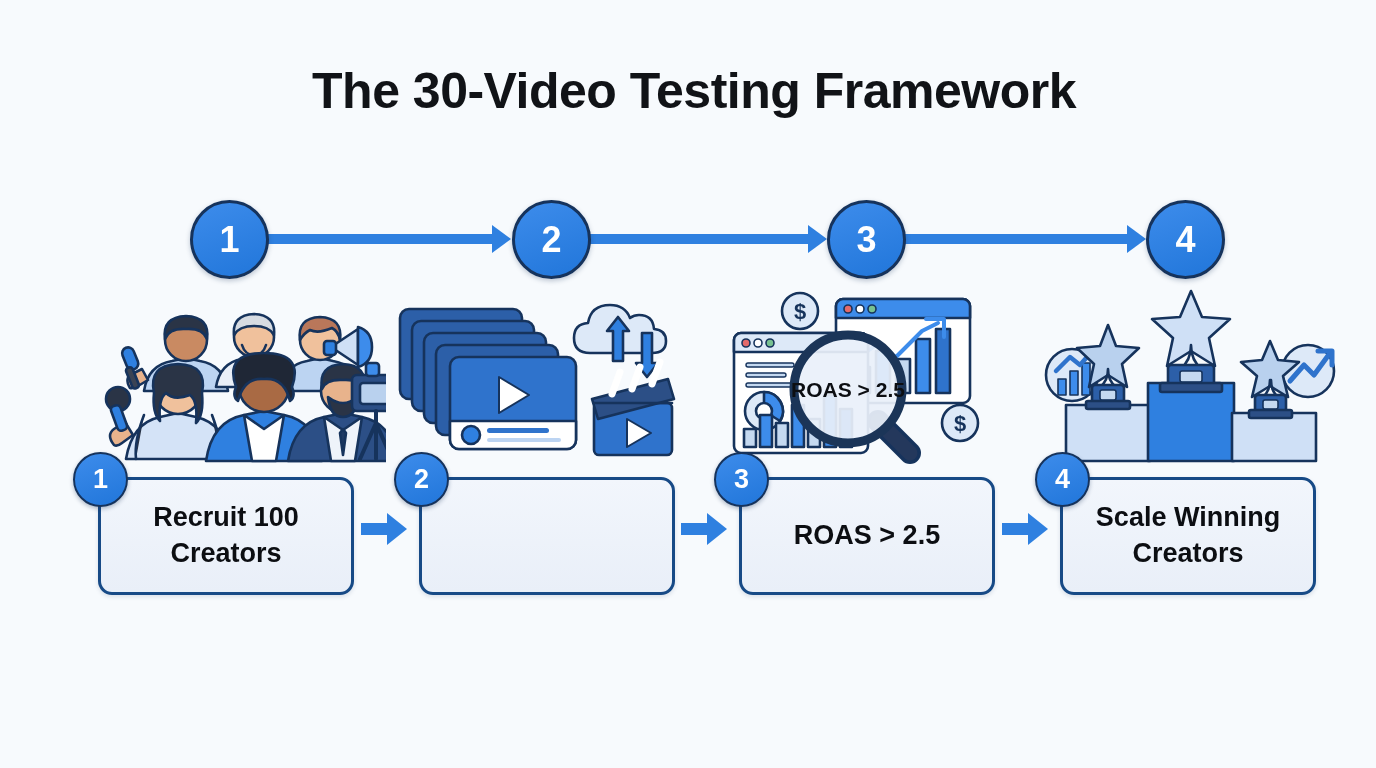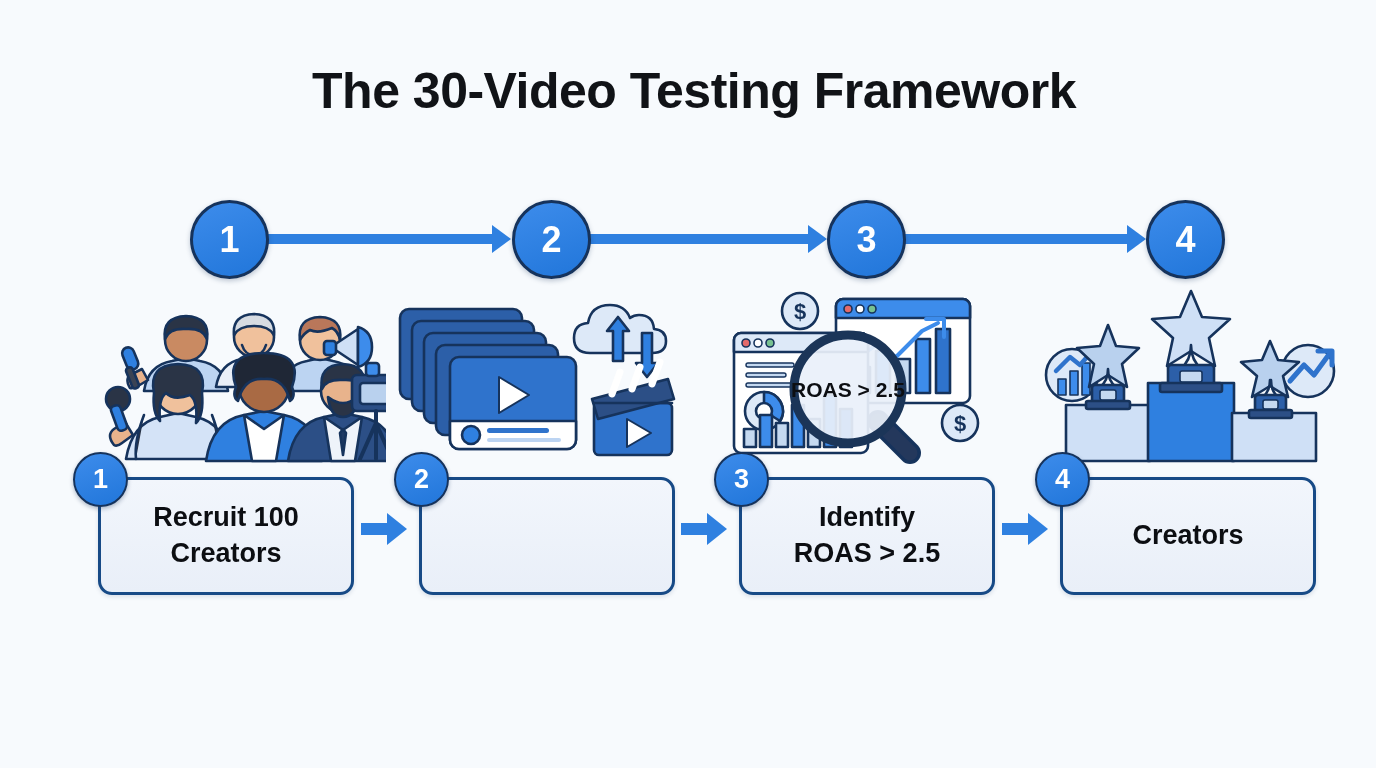--- a/index.html
+++ b/index.html
@@ -395,30 +395,30 @@
     </div>
     <div class="step-label">
     </div>
   </div>
 
   <div class="step s3">
     <div class="step-badge">
       <span>3</span>
     </div>
     <div class="step-label">
-      <div>Identify</div>
       <div>ROAS &gt; 2.5</div>
     </div>
   </div>
 
   <div class="step s4">
     <div class="step-badge">
       <span>4</span>
     </div>
     <div class="step-label">
+      <div>Scale Winning</div>
       <div>Creators</div>
     </div>
   </div>
 
   <div class="step-arrow b1"></div>
   <div class="step-arrow b2"></div>
   <div class="step-arrow b3"></div>
 </div>
 
 </body></html>

